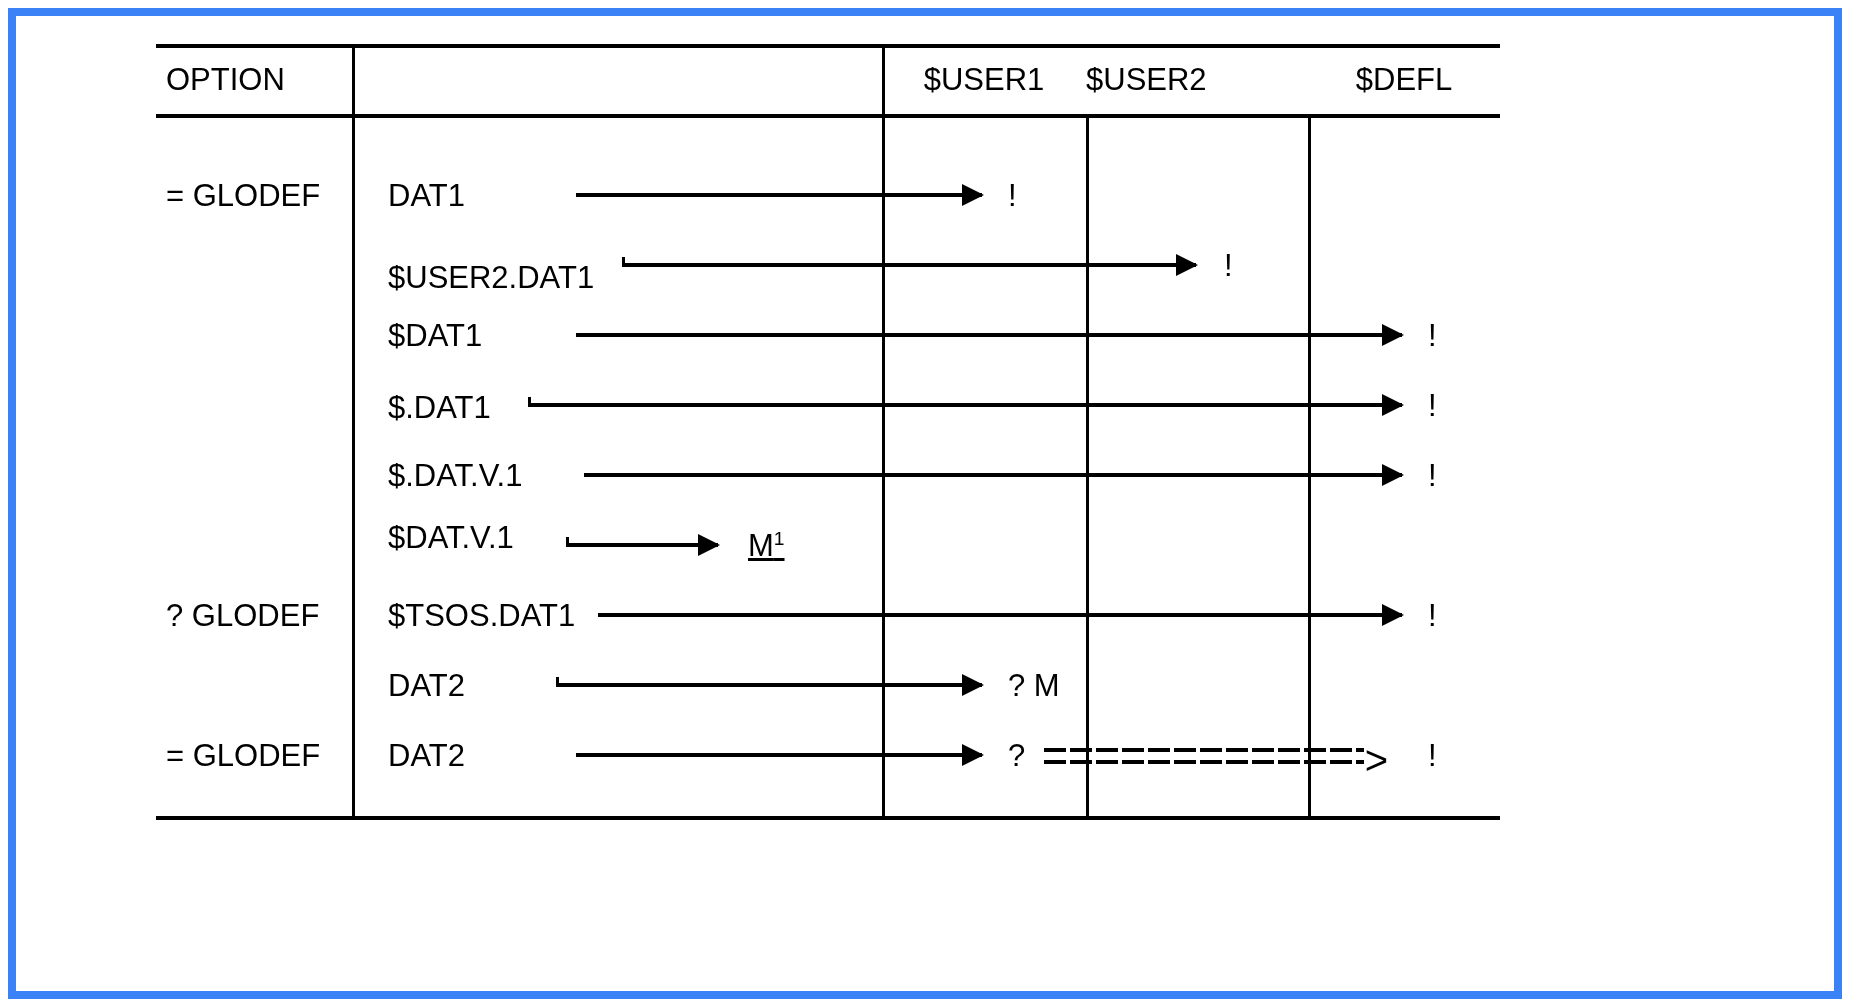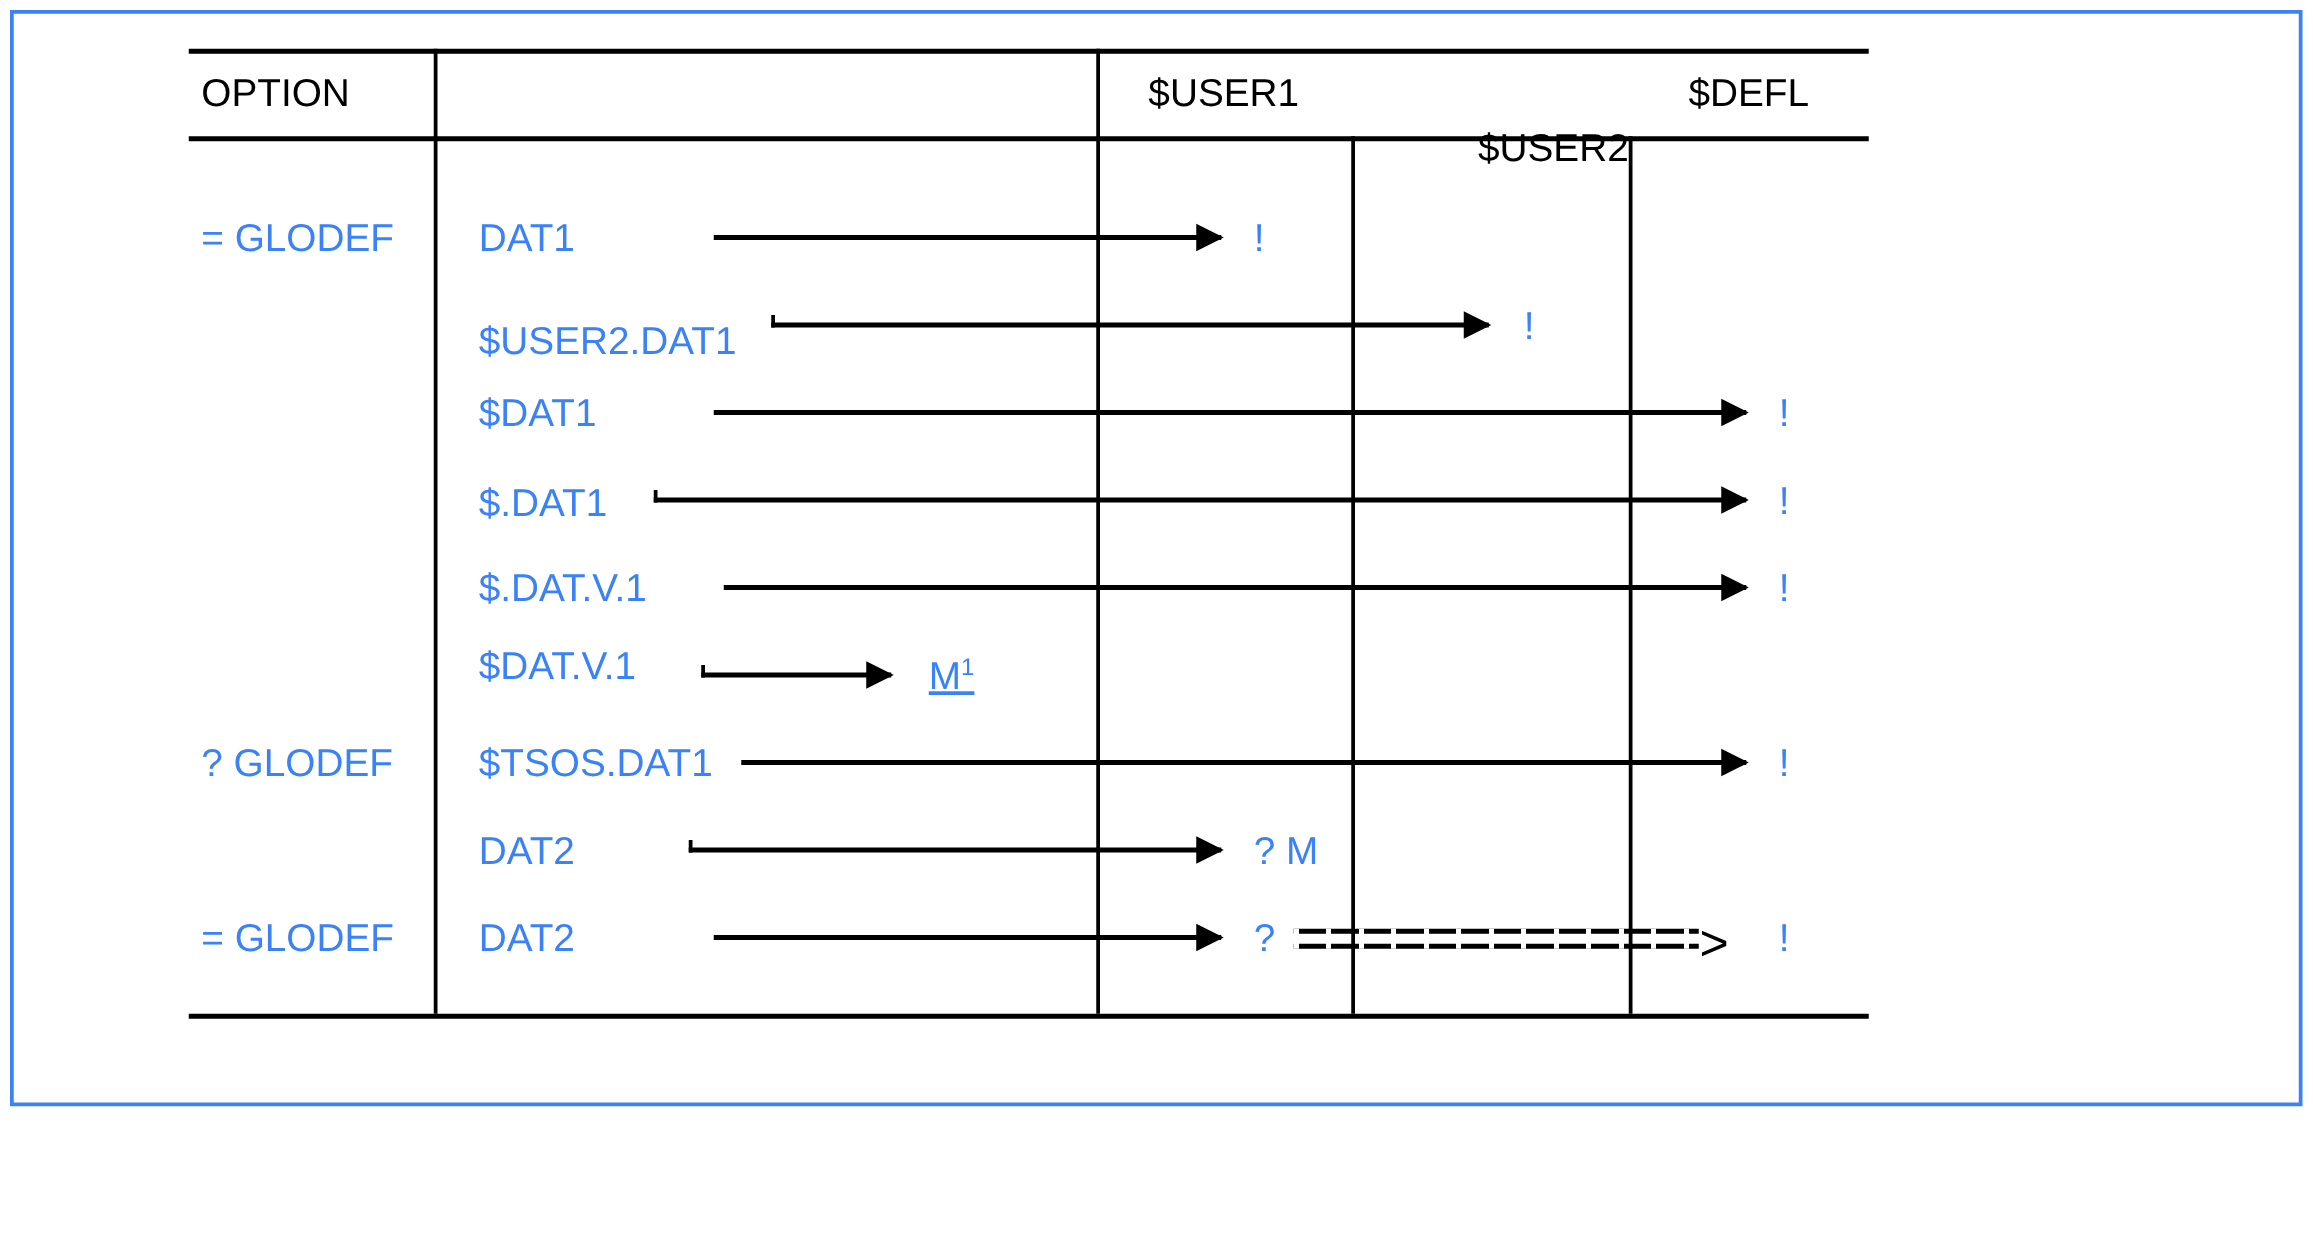--- a/index.html
+++ b/index.html
@@ -3,22 +3,22 @@
 <meta charset="utf-8">
 <style>
   * { box-sizing: border-box; margin: 0; padding: 0; }
   html, body {
     width: 1850px; height: 1007px;
     background: #ffffff;
     font-family: "Liberation Sans", sans-serif;
   }
   #frame {
     position: absolute; left: 8px; top: 8px;
-    width: 1834px; height: 877px;
-    border: 3px solid #3b82f6;
+    width: 1834px; height: 991px;
+    border: 8px solid #3b82f6;
     background: #ffffff;
     padding-left: 12px;
   }
   #table {
     position: absolute;
     left: 140px; top: 14px;
     width: 1344px; height: 800px;
   }
 
   
@@ -40,27 +40,27 @@
   #vr-4 { left: 1152px; top: 84px; height: 702px; }
 
   
   .hdr {
     position: absolute; top: 32px;
     font-size: 31px; color: #000000; white-space: nowrap;
   }
   #hdr-option { left: 10px; }
   #hdr-access { left: 232px; }
   #hdr-user1  { left: 726px; width: 204px; text-align: center; }
-  #hdr-user2  { left: 930px; width: 222px; text-align: right; margin-top: 44px; }
+  #hdr-user2  { left: 930px; width: 222px; text-align: left; }
   #hdr-defl   { left: 1152px; width: 192px; text-align: center; }
 
   
   .opt, .acc, .mark {
     position: absolute;
-    font-size: 31px; color: #3b82f6; white-space: nowrap;
+    font-size: 31px; color: #000000; white-space: nowrap;
   }
   .opt  { left: 10px; }
   .acc  { left: 232px; }
 
   
   .arrow { position: absolute; height: 4px; background: #000000; }
   .arrow::after {
     content: ""; position: absolute; right: -2px; top: -9px;
     width: 0; height: 0;
     border-top: 11px solid transparent;

